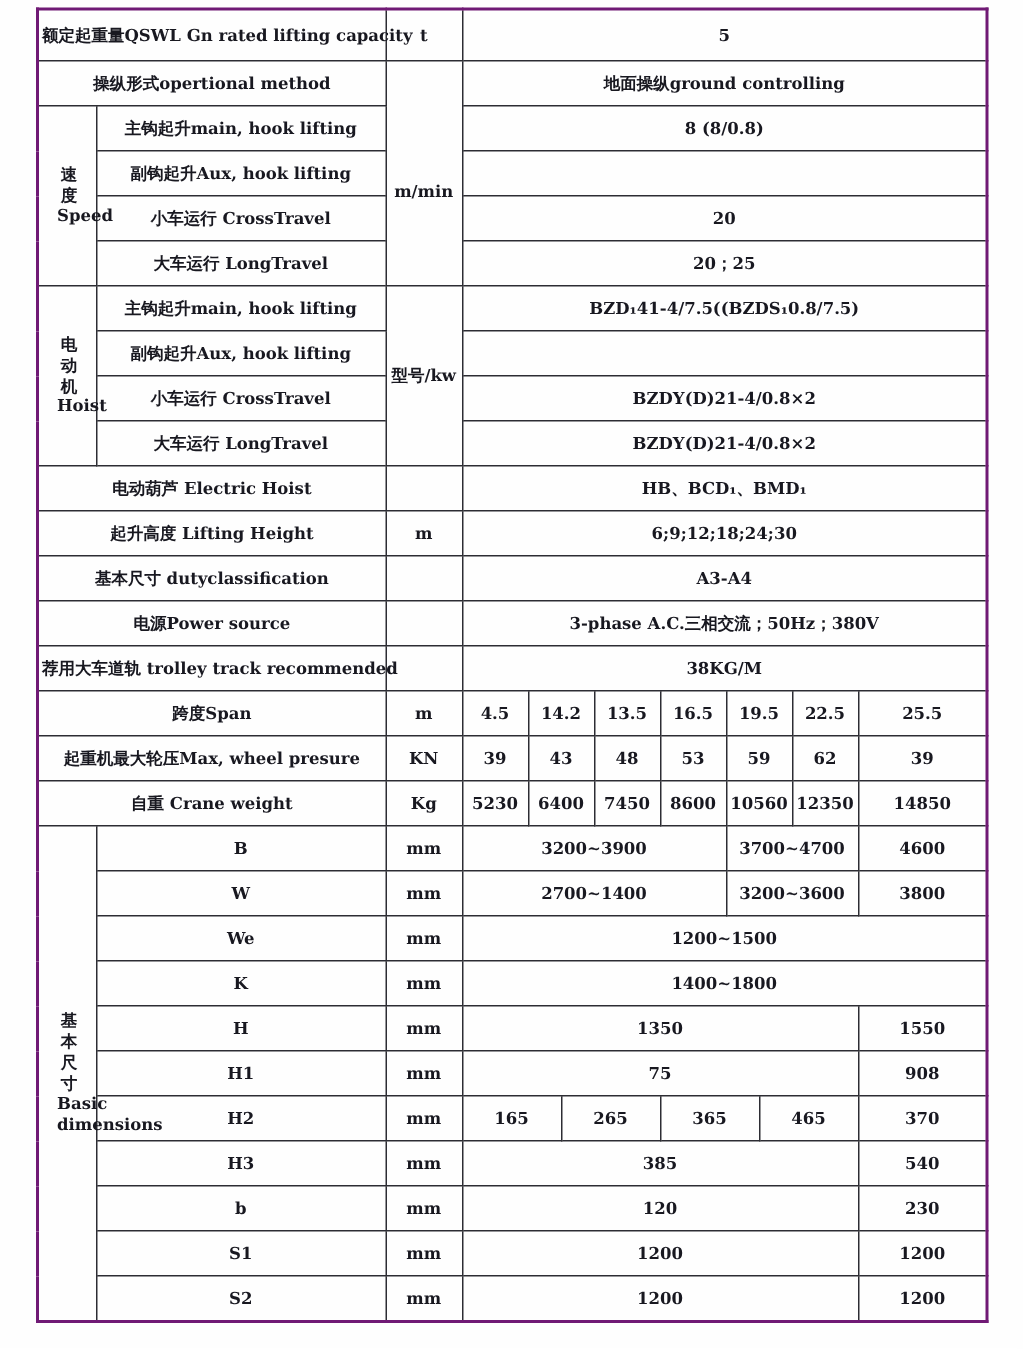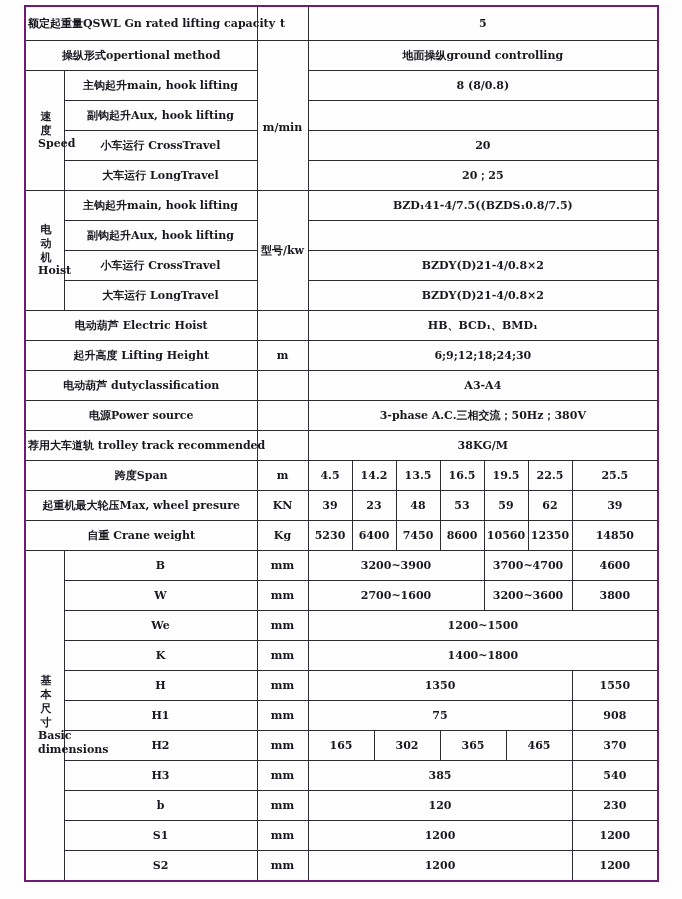--- a/index.html
+++ b/index.html
@@ -101,21 +101,21 @@
     <td class="label" colspan="2">电动葫芦 Electric Hoist</td>
     <td class="unit"></td>
     <td class="val" colspan="13">HB、BCD₁、BMD₁</td>
   </tr>
   <tr>
     <td class="label" colspan="2">起升高度 Lifting Height</td>
     <td class="unit">m</td>
     <td class="val" colspan="13">6;9;12;18;24;30</td>
   </tr>
   <tr>
-    <td class="label" colspan="2">电动葫芦 dutyclassification</td>
+    <td class="label" colspan="2">基本尺寸 dutyclassification</td>
     <td class="unit"></td>
     <td class="val" colspan="13">A3-A4</td>
   </tr>
   <tr>
     <td class="label" colspan="2">电源Power source</td>
     <td class="unit"></td>
     <td class="val" colspan="13">3-phase A.C.三相交流；50Hz；380V</td>
   </tr>
   <tr>
     <td class="label" colspan="2">荐用大车道轨 trolley track recommended</td>
@@ -131,21 +131,21 @@
     <td class="val" colspan="2">13.5</td>
     <td class="val" colspan="2">16.5</td>
     <td class="val" colspan="2">19.5</td>
     <td class="val" colspan="2">22.5</td>
     <td class="val">25.5</td>
   </tr>
   <tr>
     <td class="label" colspan="2">起重机最大轮压Max, wheel presure</td>
     <td class="unit">KN</td>
     <td class="val" colspan="2">39</td>
-    <td class="val" colspan="2">23</td>
+    <td class="val" colspan="2">43</td>
     <td class="val" colspan="2">48</td>
     <td class="val" colspan="2">53</td>
     <td class="val" colspan="2">59</td>
     <td class="val" colspan="2">62</td>
     <td class="val">39</td>
   </tr>
   <tr>
     <td class="label" colspan="2">自重 Crane weight</td>
     <td class="unit">Kg</td>
     <td class="val" colspan="2">5230</td>
@@ -163,21 +163,21 @@
 dimensions</td>
     <td class="dimletter">B</td>
     <td class="unit">mm</td>
     <td class="val" colspan="8">3200~3900</td>
     <td class="val" colspan="4">3700~4700</td>
     <td class="val">4600</td>
   </tr>
   <tr>
     <td class="dimletter">W</td>
     <td class="unit">mm</td>
-    <td class="val" colspan="8">2700~1600</td>
+    <td class="val" colspan="8">2700~1400</td>
     <td class="val" colspan="4">3200~3600</td>
     <td class="val">3800</td>
   </tr>
   <tr>
     <td class="dimletter">We</td>
     <td class="unit">mm</td>
     <td class="val" colspan="13">1200~1500</td>
   </tr>
   <tr>
     <td class="dimletter">K</td>
@@ -193,21 +193,21 @@
   <tr>
     <td class="dimletter">H1</td>
     <td class="unit">mm</td>
     <td class="val" colspan="12">75</td>
     <td class="val">908</td>
   </tr>
   <tr>
     <td class="dimletter">H2</td>
     <td class="unit">mm</td>
     <td class="val" colspan="3">165</td>
-    <td class="val" colspan="3">302</td>
+    <td class="val" colspan="3">265</td>
     <td class="val" colspan="3">365</td>
     <td class="val" colspan="3">465</td>
     <td class="val">370</td>
   </tr>
   <tr>
     <td class="dimletter">H3</td>
     <td class="unit">mm</td>
     <td class="val" colspan="12">385</td>
     <td class="val">540</td>
   </tr>

